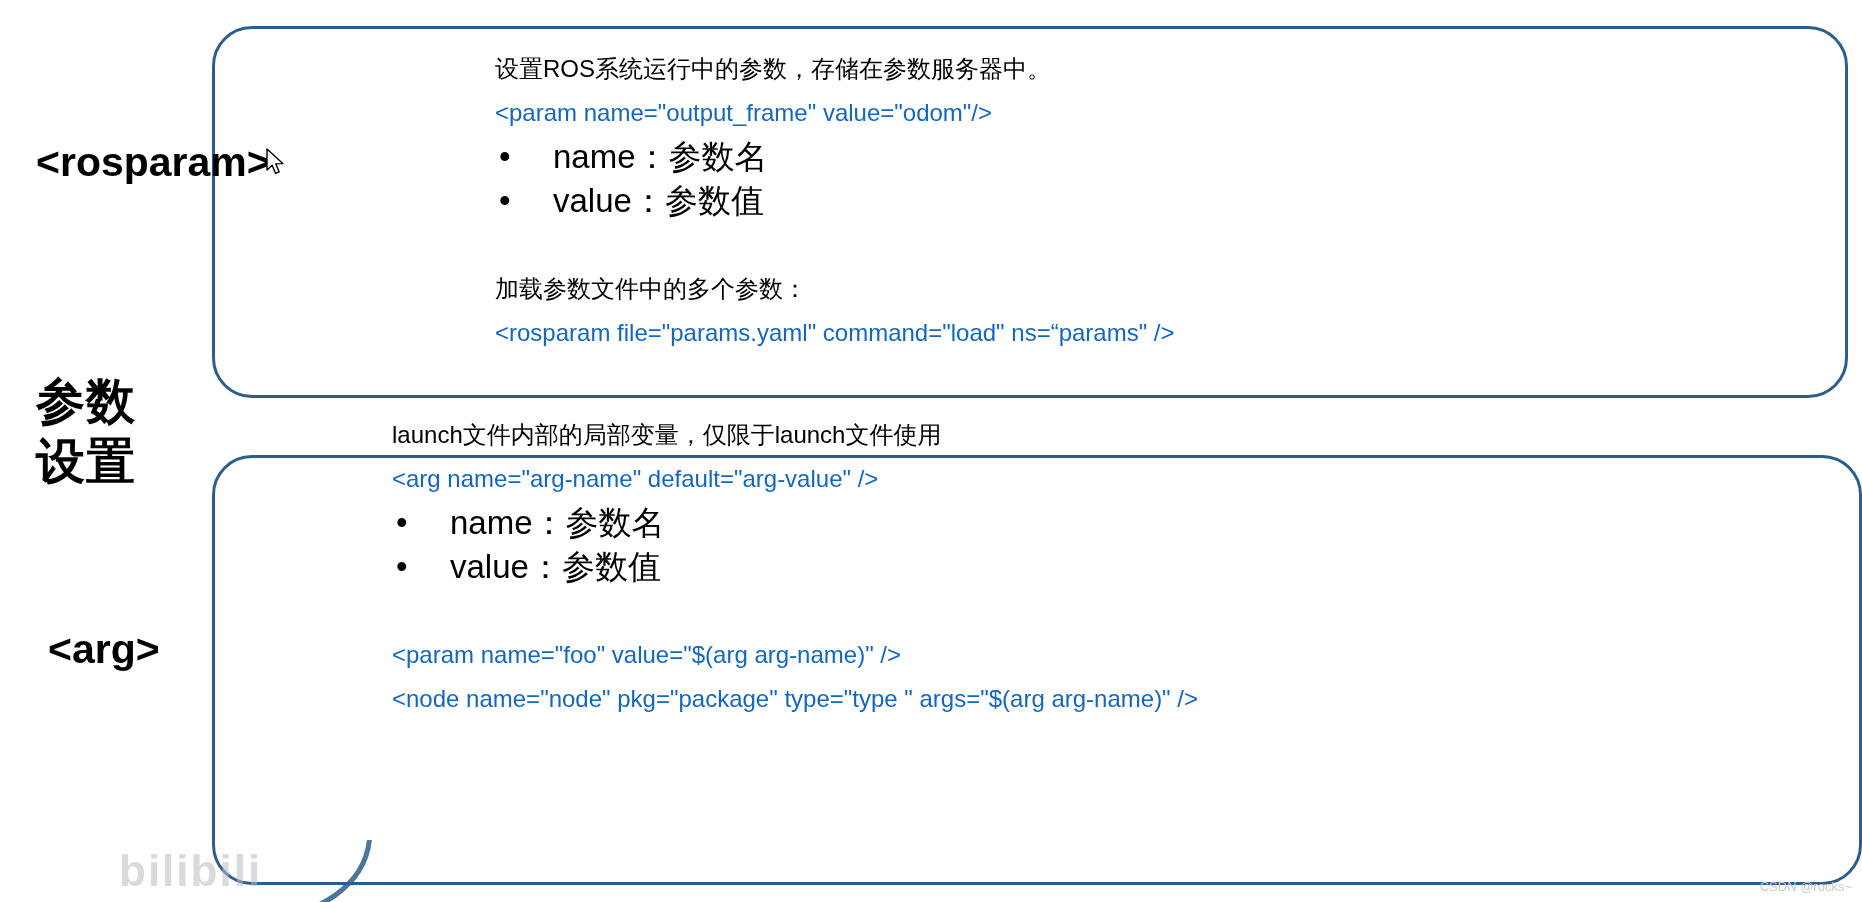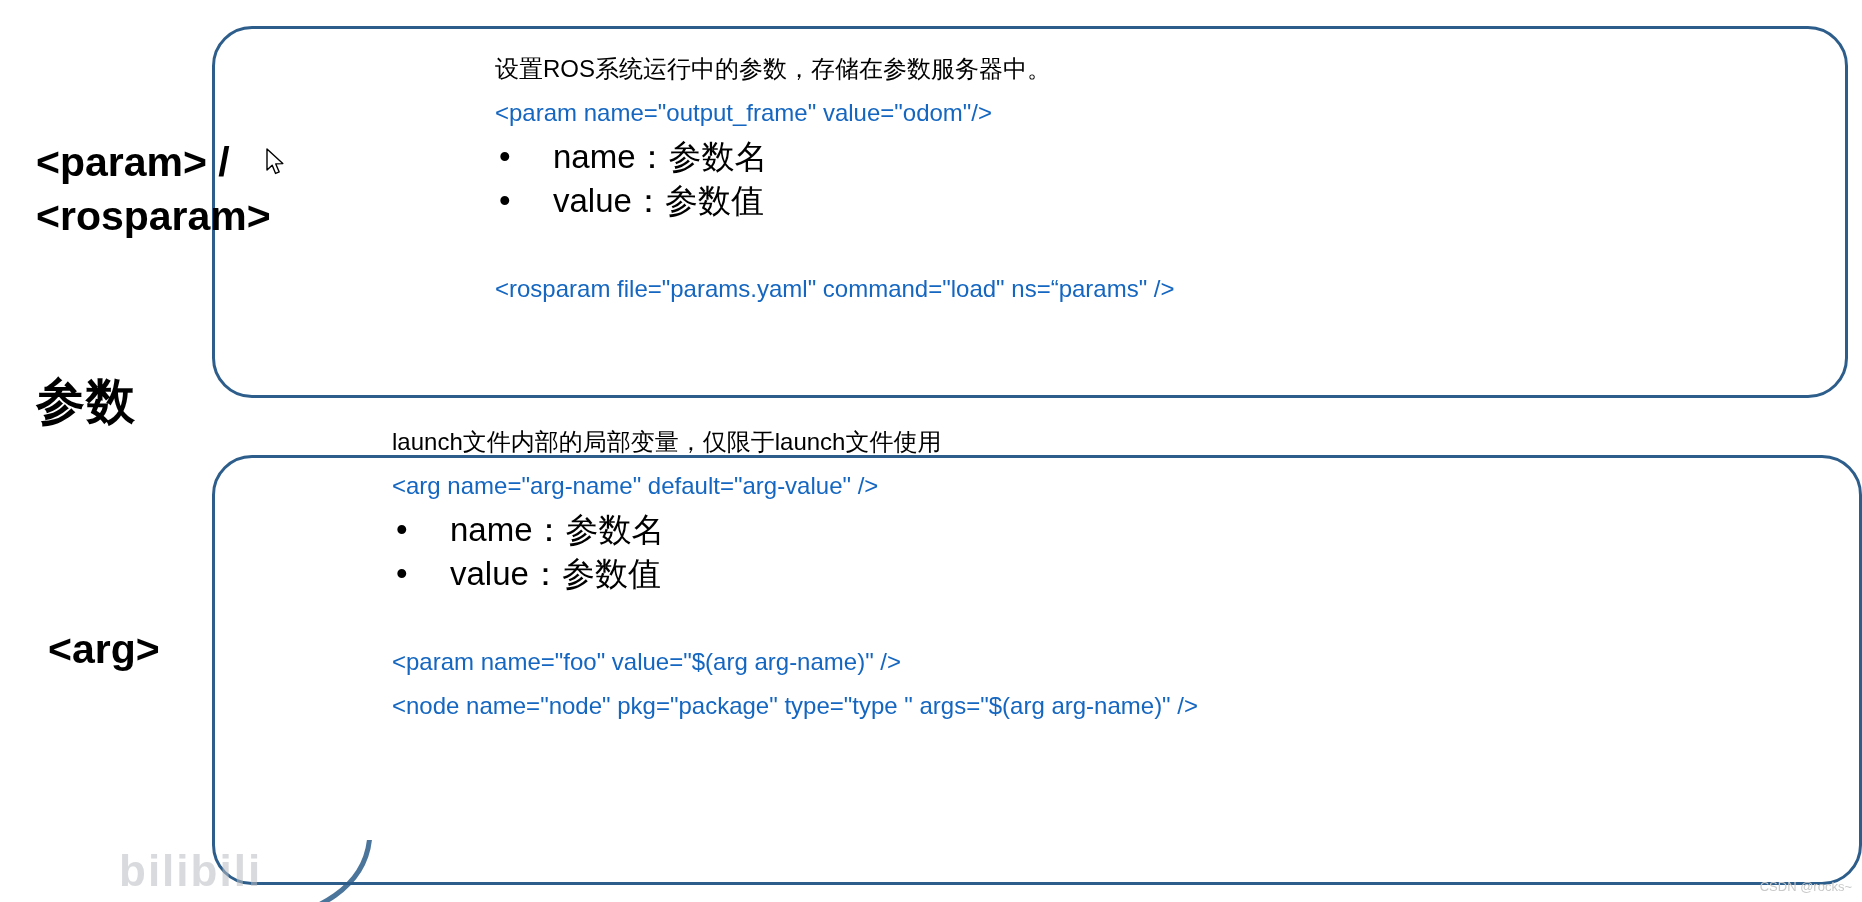--- a/index.html
+++ b/index.html
@@ -113,21 +113,20 @@
 
   #body-param {
     position: absolute;
     left: 495px;
     top: 47px;
   }
   #body-arg {
     position: absolute;
     left: 392px;
     top: 413px;
-    margin-top: 7px;
   }
 
   
   .cursor {
     position: absolute;
     left: 266px;
     top: 148px;
     width: 22px;
     height: 30px;
     pointer-events: none;
@@ -163,43 +162,44 @@
     opacity: .85;
   }
 </style>
 </head>
 <body>
 
 <div id="slide">
 
   <div class="side-label">
     <span class="ln">参数</span>
+    <span class="ln">设置</span>
   </div>
 
   <div class="card" id="card-param"></div>
 
   <div class="card-key" id="key-param">
-    <span class="ln">&lt;param&gt; /</span>
     <span class="ln">&lt;rosparam&gt;</span>
   </div>
 
   <div class="body-col" id="body-param">
     <div class="line">设置ROS系统运行中的参数，存储在参数服务器中。</div>
     <div class="line code">&lt;param name="output_frame" value="odom"/&gt;</div>
     <ul class="bullets">
       <li>
         <span class="dot">•</span>
         <span>name：参数名</span>
       </li>
       <li>
         <span class="dot">•</span>
         <span>value：参数值</span>
       </li>
     </ul>
     <div class="line spacer"></div>
+    <div class="line">加载参数文件中的多个参数：</div>
     <div class="line code">&lt;rosparam file="params.yaml" command="load" ns=“params" /&gt;</div>
   </div>
 
   <div class="cursor">
     <svg width="22" height="30" viewBox="0 0 22 30" xmlns="http://www.w3.org/2000/svg">
       <path d="M1,1 L1,22 L6.2,17.2 L9.6,25.4 L13.2,23.9 L9.8,15.9 L16.8,15.6 Z" fill="#ffffff" stroke="#000000" stroke-width="1.4" stroke-linejoin="round"></path>
     </svg>
   </div>
 
   <div class="card" id="card-arg"></div>

